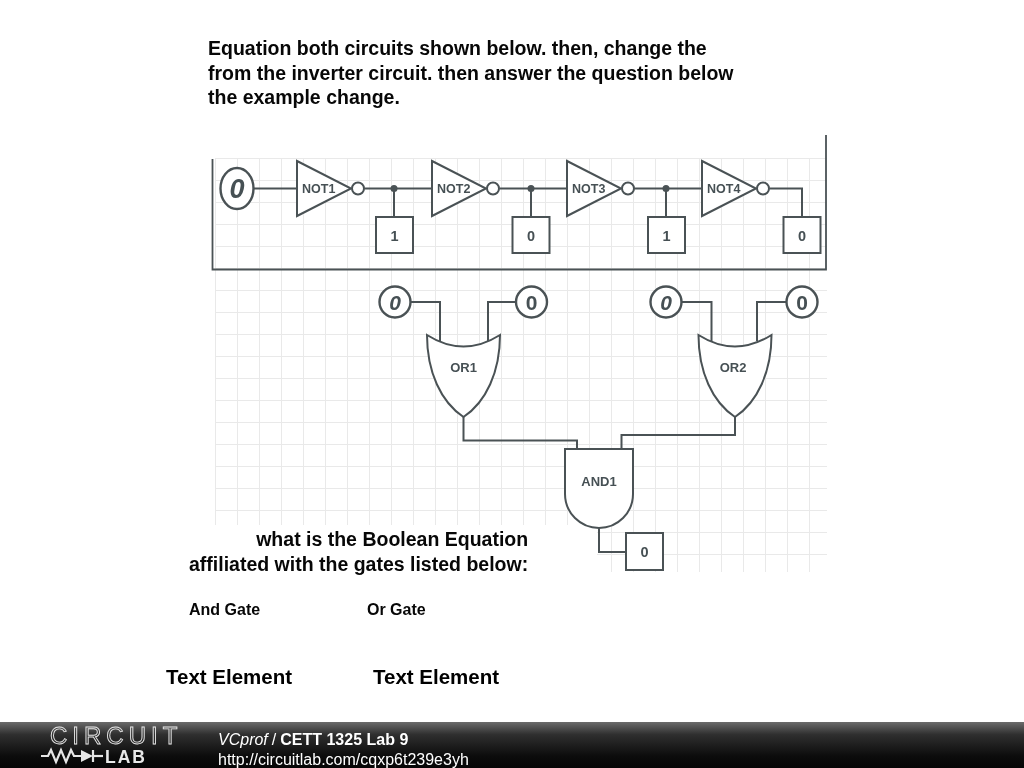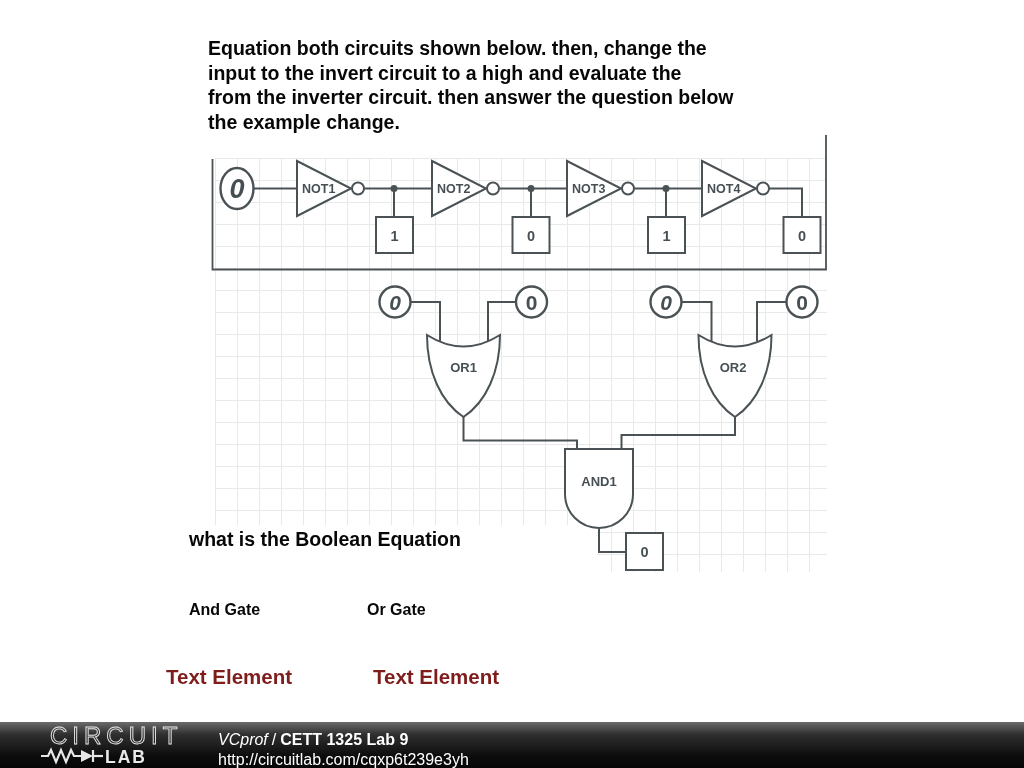--- a/index.html
+++ b/index.html
@@ -13,21 +13,21 @@
 
   
   .bold-text { font-weight: bold; color: #070707; font-size: 19.5px; line-height: 24.6px; white-space: nowrap; }
   .instructions { position: absolute; left: 208px; top: 36px; }
   .question    { position: absolute; left: 189px; top: 527px; text-align: right; }
 
   .answer-label { position: absolute; top: 601px; font-weight: bold; color: #070707; font-size: 16px; white-space: nowrap; }
   .answer-label.and { left: 189px; }
   .answer-label.or  { left: 367px; }
 
-  .text-element { position: absolute; top: 665px; font-weight: bold; color: #7f1d1d; font-size: 20.5px; white-space: nowrap; }
+  .text-element { position: absolute; top: 665px; font-weight: bold; color: #000000; font-size: 20.5px; white-space: nowrap; }
   .text-element.first  { left: 166px; }
   .text-element.second { left: 373px; }
 
   
   .grid {
     position: absolute;
     background-image:
       linear-gradient(to right, #e9e9e9 1px, transparent 1px),
       linear-gradient(to bottom, #e9e9e9 1px, transparent 1px);
     background-size: 22px 22px;
@@ -61,21 +61,20 @@
   .footer-meta .proj { font-weight: bold; }
   .footer-meta .url { font-weight: normal; }
 </style>
 </head>
 <body>
 
 <div class="canvas">
 
   <div class="instructions">
     <div class="bold-text">Equation both circuits shown below. then, change the</div>
-    <div class="bold-text">input to the invert circuit to a high and evaluate the</div>
     <div class="bold-text">from the inverter circuit. then answer the question below</div>
     <div class="bold-text">the example change.</div>
   </div>
 
   <div class="grid grid-a"></div>
   <div class="grid grid-b"></div>
 
   <svg class="schematic" width="660" height="450" viewBox="180 130 660 450">
 
     <path class="enclosure" d="M212.5,159 V269.5 H826 V135"></path>
@@ -179,20 +178,21 @@
 
     <path class="wire" d="M599,528 V552 H626"></path>
     <g>
       <rect class="comp" x="626" y="533" width="37" height="37"></rect>
       <text class="box-digit" x="644.5" y="557">0</text>
     </g>
   </svg>
 
   <div class="question">
     <div class="bold-text">what is the Boolean Equation</div>
+    <div class="bold-text">affiliated with the gates listed below:</div>
   </div>
 
   <div class="answer-label and">And Gate</div>
   <div class="answer-label or">Or Gate</div>
 
   <div class="text-element first">Text Element</div>
   <div class="text-element second">Text Element</div>
 
   <div class="footer">
     <svg class="footer-logo" width="170" height="40" viewBox="0 0 170 40">

